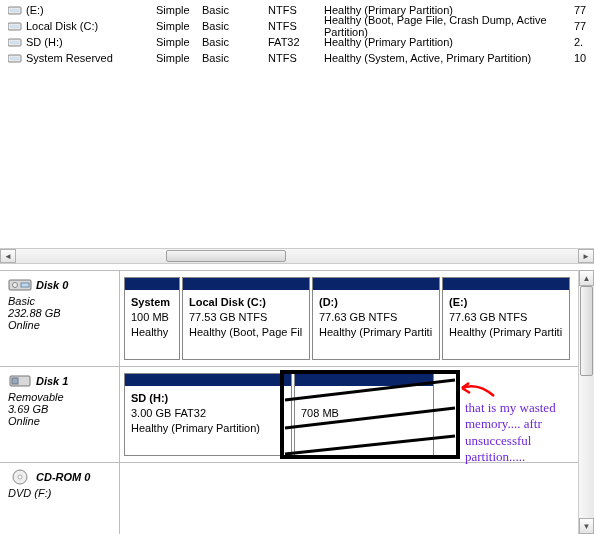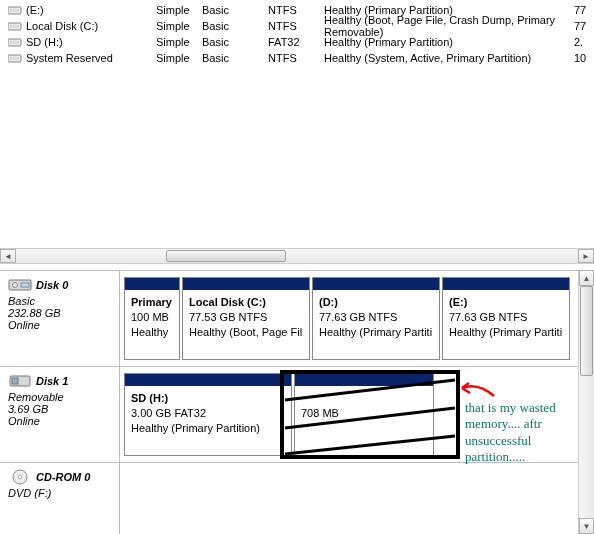--- a/index.html
+++ b/index.html
@@ -24,21 +24,21 @@
     .disk-title { font-weight: bold; display: flex; align-items: center; margin-bottom: 2px; }
     .disk-parts { flex: 1; display: flex; padding: 6px 4px 6px 4px; gap: 2px; position: relative; }
     .partition { border: 1px solid #888; display: flex; flex-direction: column; min-width: 0; }
     .part-header { height: 12px; background: #0a246a; }
     .part-body { padding: 5px 6px; line-height: 1.35; overflow: hidden; white-space: nowrap; }
     .part-body b { font-weight: bold; }
     .vscroll { position: absolute; right: 0; top: 270px; bottom: 0; width: 16px; background: linear-gradient(90deg,#f7f7f7,#e8e8e8); border-left: 1px solid #ccc; display: flex; flex-direction: column; }
     .vscroll .vbtn { height: 16px; background: linear-gradient(#fdfdfd,#e3e3e3); border: 1px solid #b0b0b0; font-size: 8px; color: #555; display: flex; align-items: center; justify-content: center; }
     .vscroll .vtrack { flex: 1; position: relative; }
     .vscroll .vthumb { position: absolute; left: 1px; right: 1px; top: 0; height: 90px; background: linear-gradient(90deg,#f5f5f5,#d8d8d8); border: 1px solid #a0a0a0; border-radius: 2px; }
-    .annotation { position: absolute; color: #0f766e; font-family: "Comic Sans MS", cursive; font-size: 13px; line-height: 1.25; pointer-events: none; }
+    .annotation { position: absolute; color: #6d28d9; font-family: "Comic Sans MS", cursive; font-size: 13px; line-height: 1.25; pointer-events: none; }
     .arrow { position: absolute; pointer-events: none; }
     .hatch { position: absolute; pointer-events: none; }
   </style>
 </head>
 <body>
 
 <div class="volume-list">
   <div class="volume-row">
     <span class="vol-icon">
         <svg width="14" height="10">
@@ -57,21 +57,21 @@
     <span class="vol-icon">
         <svg width="14" height="10">
           <rect x="0" y="2" width="13" height="7" rx="1" fill="#e8e8e8" stroke="#888"></rect>
           <rect x="2" y="4" width="9" height="3" fill="#cfe0ee"></rect>
         </svg>
       </span>
     <span class="col-name">Local Disk (C:)</span>
     <span class="col-layout">Simple</span>
     <span class="col-type">Basic</span>
     <span class="col-fs">NTFS</span>
-    <span class="col-status">Healthy (Boot, Page File, Crash Dump, Primary Removable)</span>
+    <span class="col-status">Healthy (Boot, Page File, Crash Dump, Active Partition)</span>
     <span class="col-right">77</span>
   </div>
   <div class="volume-row">
     <span class="vol-icon">
         <svg width="14" height="10">
           <rect x="0" y="2" width="13" height="7" rx="1" fill="#e8e8e8" stroke="#888"></rect>
           <rect x="2" y="4" width="9" height="3" fill="#cfe0ee"></rect>
         </svg>
       </span>
     <span class="col-name">SD (H:)</span>
@@ -118,21 +118,21 @@
         <span>Disk 0</span>
       </div>
       <div>Basic</div>
       <div>232.88 GB</div>
       <div>Online</div>
     </div>
     <div class="disk-parts">
       <div class="partition" style="width:56px">
         <div class="part-header"></div>
         <div class="part-body">
-          <b>Primary</b><br>
+          <b>System</b><br>
           <span>100 MB</span><br>
           <span>Healthy</span>
         </div>
       </div>
       <div class="partition" style="width:128px">
         <div class="part-header"></div>
         <div class="part-body">
           <b>Local Disk  (C:)</b><br>
           <span>77.53 GB NTFS</span><br>
           <span>Healthy (Boot, Page Fil</span>

